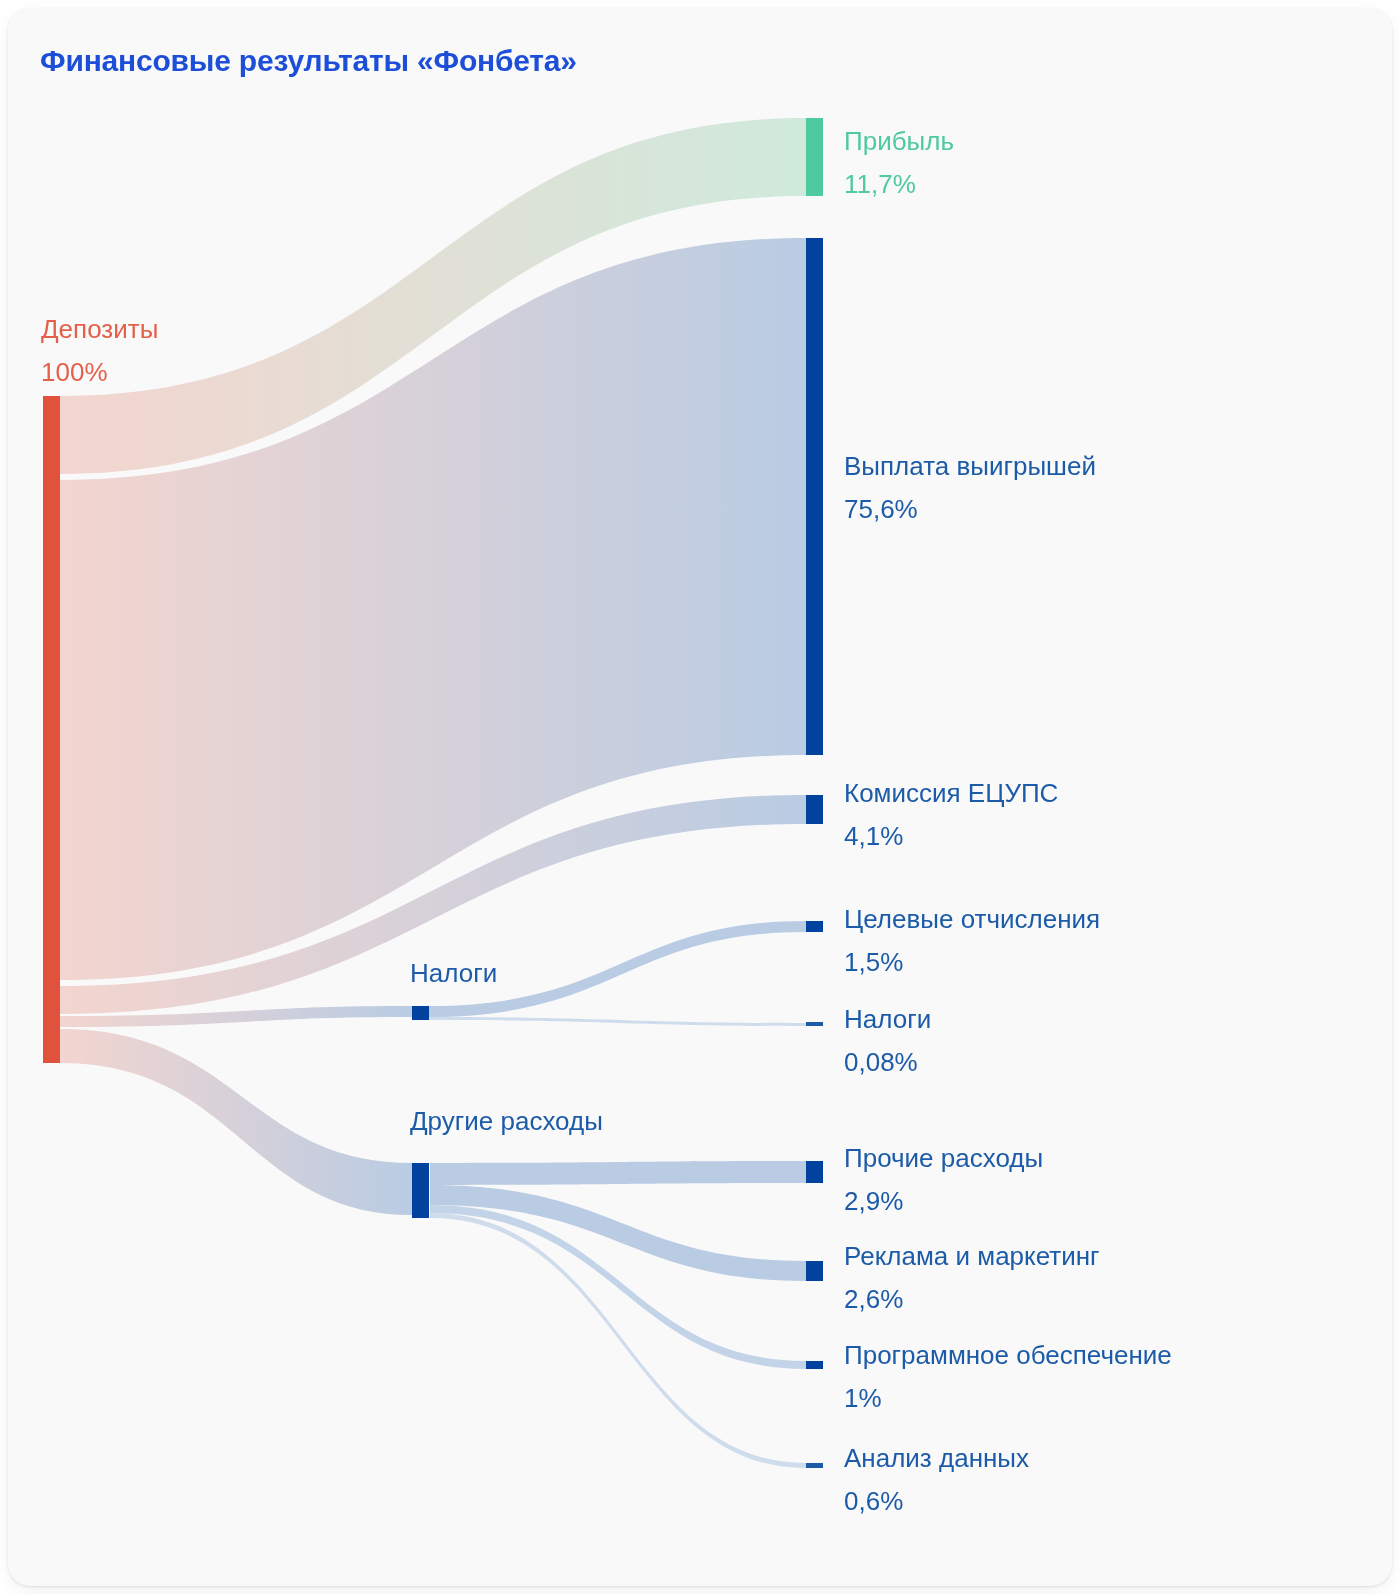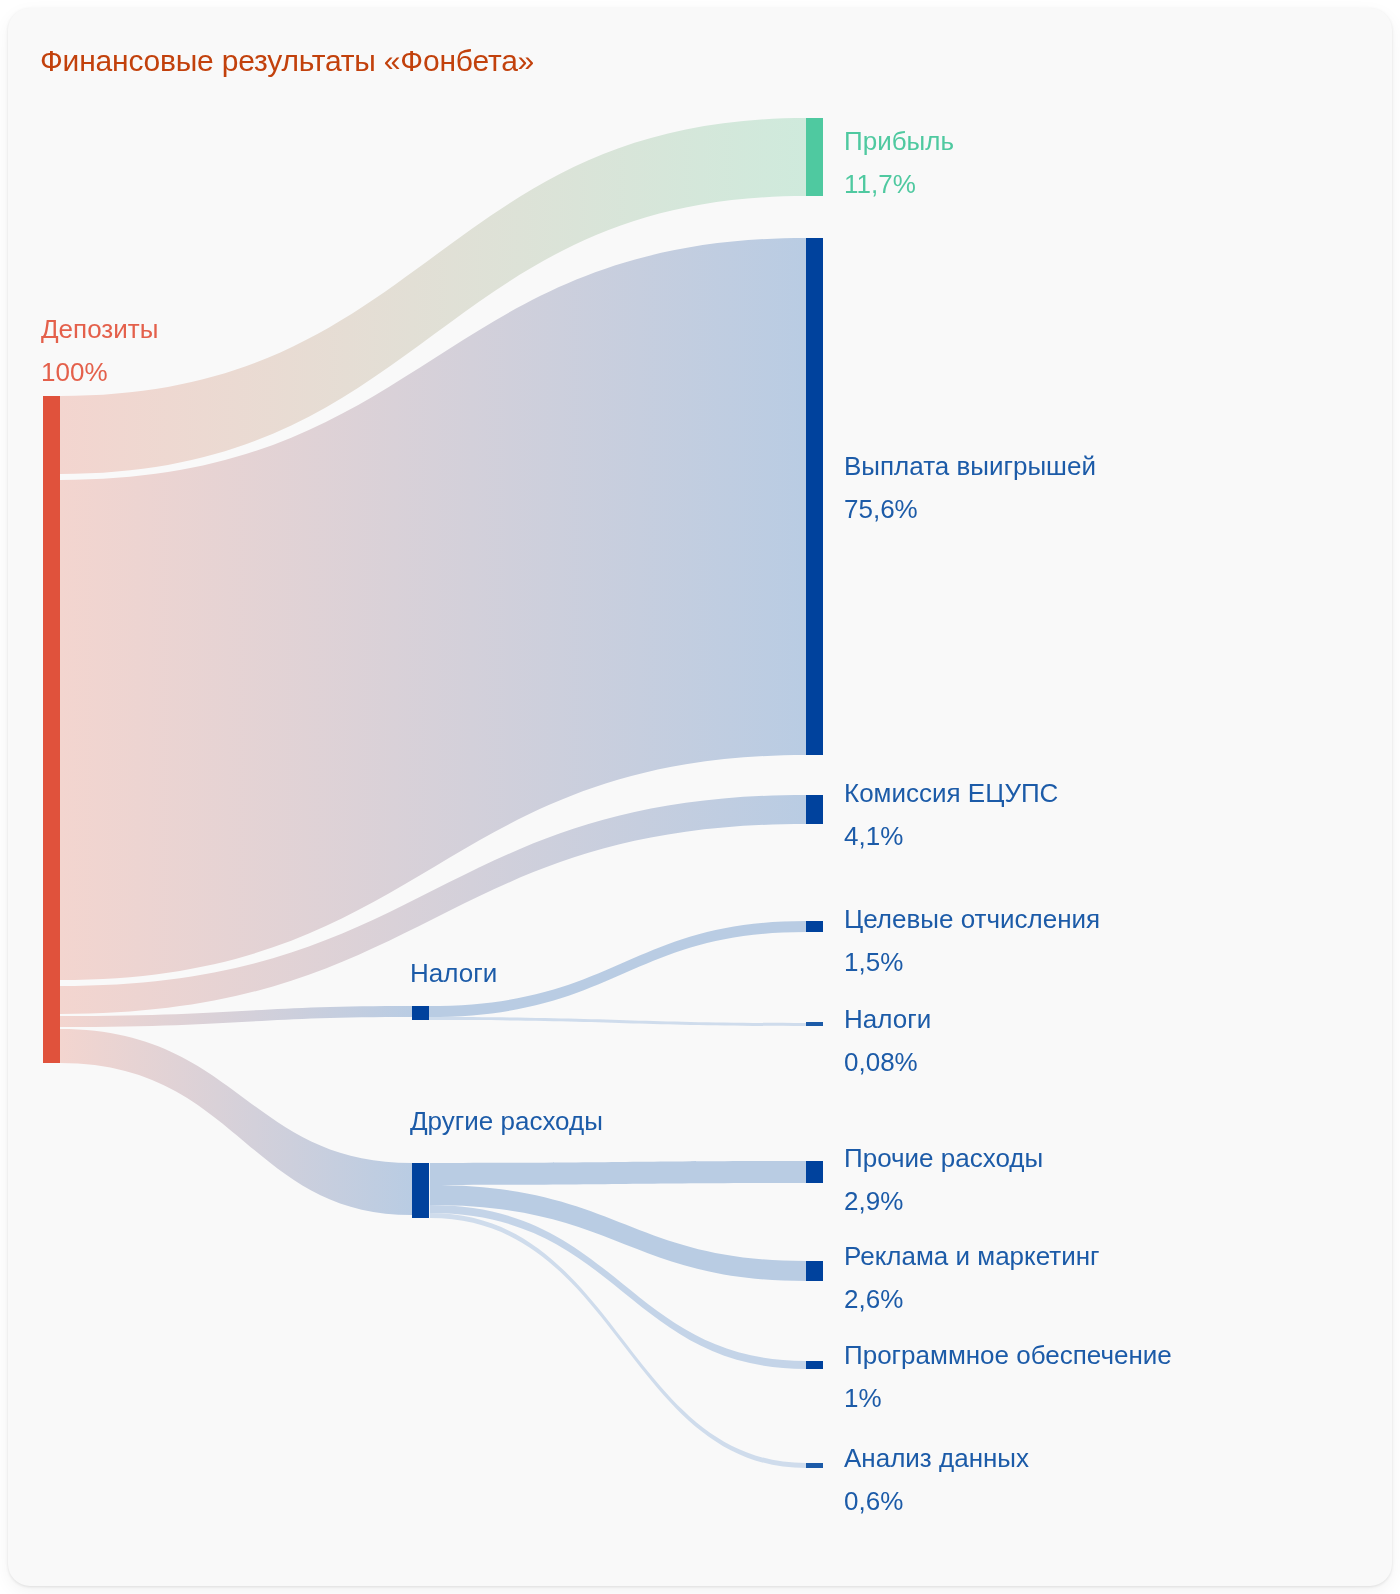--- a/index.html
+++ b/index.html
@@ -24,22 +24,22 @@
     background: #f9f9f9;
     border-radius: 22px;
     box-shadow: 0 1px 3px rgba(0,0,0,0.10), 0 6px 18px rgba(0,0,0,0.05);
     overflow: hidden;
   }
   #title {
     position: absolute;
     left: 32px;
     top: 36px;
     font-size: 30px;
-    font-weight: normal;
-    color: #c2410c;
+    font-weight: bold;
+    color: #1d4ed8;
     letter-spacing: -0.2px;
     white-space: nowrap;
   }
   svg.sankey {
     position: absolute;
     left: 0;
     top: 0;
     width: 1384px;
     height: 1578px;
   }

